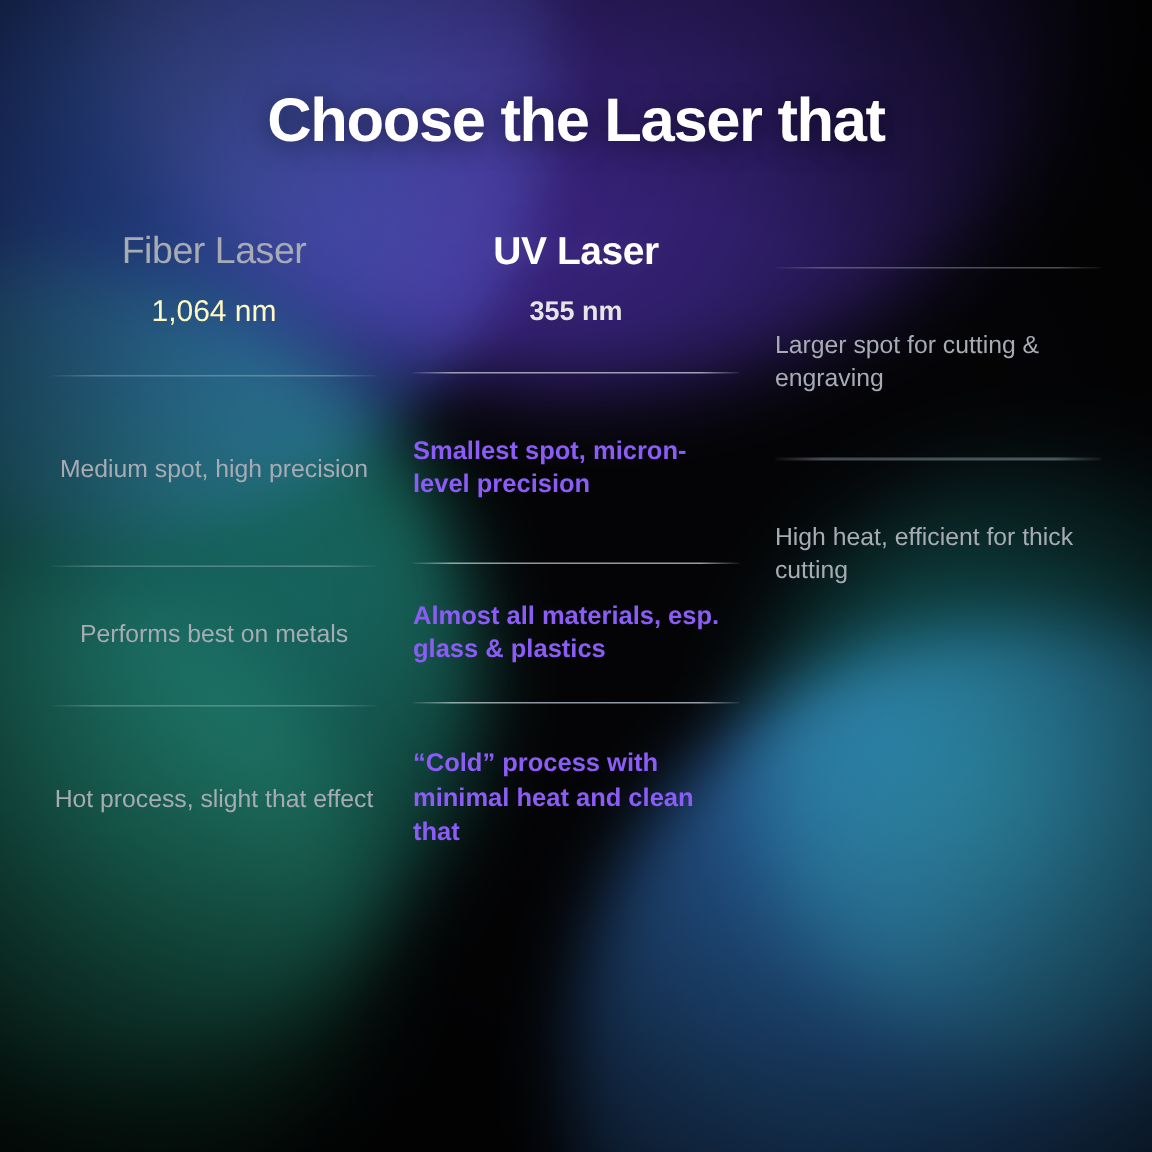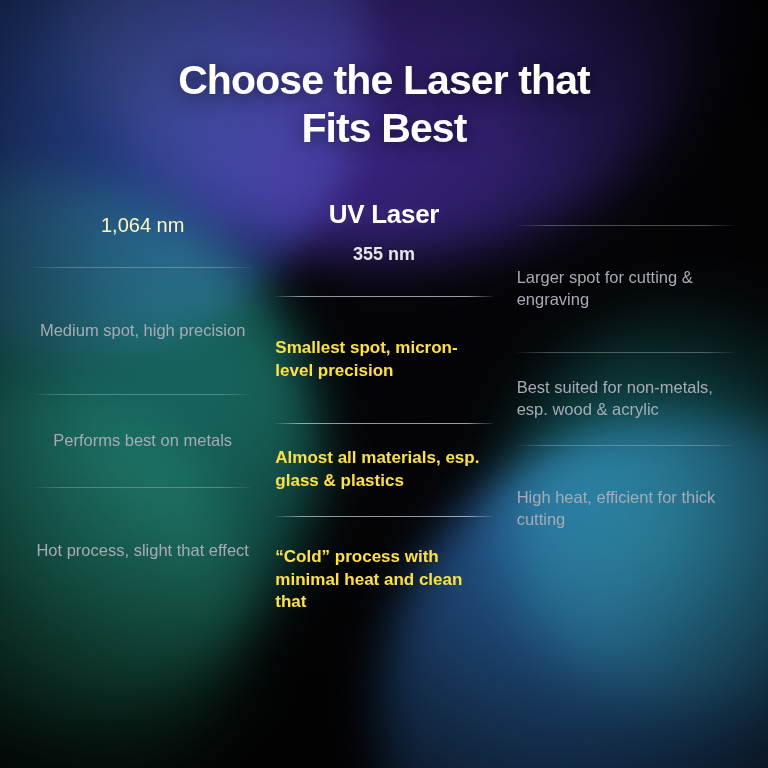--- a/index.html
+++ b/index.html
@@ -162,21 +162,21 @@
   .cell {
     color:#a7acb4;
     font-size:16.5px;
     line-height:1.33;
     font-weight:400;
     display:flex;
     align-items:center;
     justify-content:center;
   }
   .col.featured .cell {
-    color:#fde047;
+    color:#8b5cf6;
     font-weight:700;
     font-size:17px;
     text-shadow:0 0 14px rgba(255,255,255,.08);
   }
 
   
   .gap-head  { height:30px; }
   .row-1 { height:126px; }
   .row-2 { height:92px; }
   .row-3 { height:126px; }
@@ -191,27 +191,27 @@
   <div class="glow glow-left-teal"></div>
   <div class="glow glow-left-green"></div>
   <div class="glow glow-br-blue"></div>
   <div class="glow glow-br-teal"></div>
   <div class="vignette"></div>
 
   <div class="content">
 
     <h1 class="title">
       <span class="title-line">Choose the Laser that</span>
-      <span class="title-line">Fits Best</span>
     </h1>
 
     <div class="table">
 
       <div class="col">
         <div class="col-head">
+          <div class="laser-name">Fiber Laser</div>
           <div class="laser-wl">1,064 nm</div>
         </div>
         <div class="gap-head"></div>
         <div class="rule"></div>
         <div class="cell row-1">Medium spot, high precision</div>
         <div class="rule"></div>
         <div class="cell row-2">Performs best on metals</div>
         <div class="rule"></div>
         <div class="cell row-3">Hot process, slight that effect</div>
       </div>
@@ -228,20 +228,19 @@
         <div class="cell row-2">Almost all materials, esp. glass &amp; plastics</div>
         <div class="rule"></div>
         <div class="cell row-3">“Cold” process with minimal heat and clean that</div>
       </div>
 
       <div class="col">
         <div class="gap-head"></div>
         <div class="rule"></div>
         <div class="cell row-1">Larger spot for cutting &amp; engraving</div>
         <div class="rule"></div>
-        <div class="cell row-2">Best suited for non-metals, esp. wood &amp; acrylic</div>
         <div class="rule"></div>
         <div class="cell row-3">High heat, efficient for thick cutting</div>
       </div>
 
     </div>
   </div>
 </div>
 
 </body></html>

